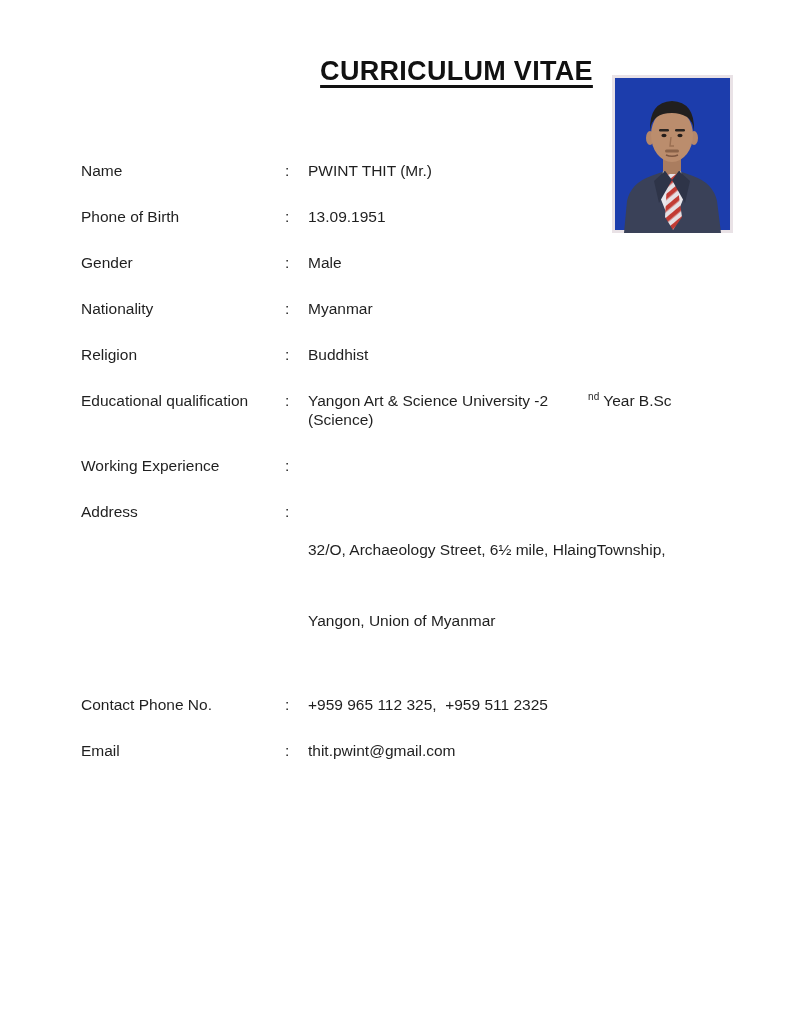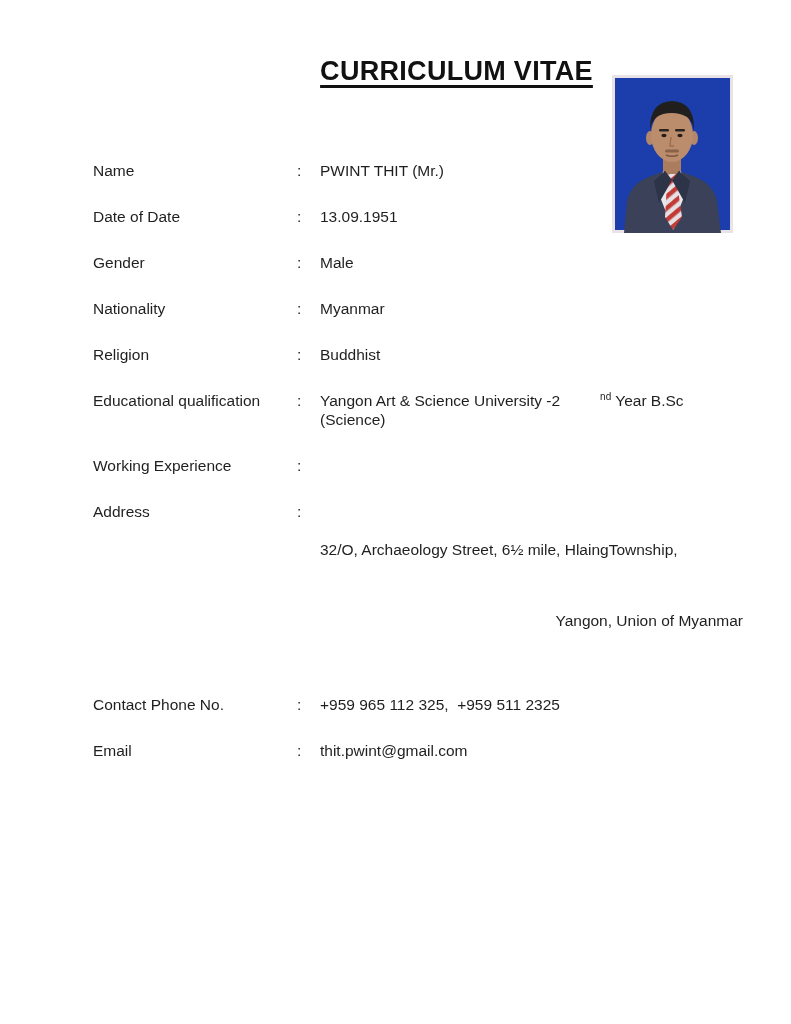--- a/index.html
+++ b/index.html
@@ -37,41 +37,41 @@
   .photo-frame {
     position: absolute;
     left: 612px;
     top: 75px;
     width: 121px;
     height: 158px;
   }
   .photo-frame svg { display: block; width: 100%; height: 100%; }
   .fields {
     position: absolute;
-    left: 93px;
+    left: 81px;
     top: 161px;
     width: 650px;
   }
   .row {
     display: flex;
     align-items: flex-start;
     font-size: 15.5px;
     line-height: 19px;
     margin-bottom: 27px;
   }
   .field-label { flex: 0 0 204px; width: 204px; }
   .field-colon { flex: 0 0 23px; width: 23px; }
   .field-value { flex: 1 1 auto; white-space: pre-wrap; }
   .field-value sup {
     font-size: 10px;
     line-height: 0;
     vertical-align: super;
     margin-left: 40px;
   }
-  .value-line-2 { margin-top: 14px; text-align: right; }
+  .value-line-2 { margin-top: 14px; }
 </style>
 </head>
 <body>
 
 <div class="page">
 
   <div class="title-wrap">
     <h1 class="doc-title">CURRICULUM VITAE</h1>
   </div>
 
@@ -123,21 +123,21 @@
 
   <div class="fields">
 
     <div class="row">
       <div class="field-label">Name</div>
       <div class="field-colon">:</div>
       <div class="field-value">PWINT THIT (Mr.)</div>
     </div>
 
     <div class="row">
-      <div class="field-label">Date of Date</div>
+      <div class="field-label">Phone of Birth</div>
       <div class="field-colon">:</div>
       <div class="field-value">13.09.1951</div>
     </div>
 
     <div class="row">
       <div class="field-label">Gender</div>
       <div class="field-colon">:</div>
       <div class="field-value">Male</div>
     </div>
 

